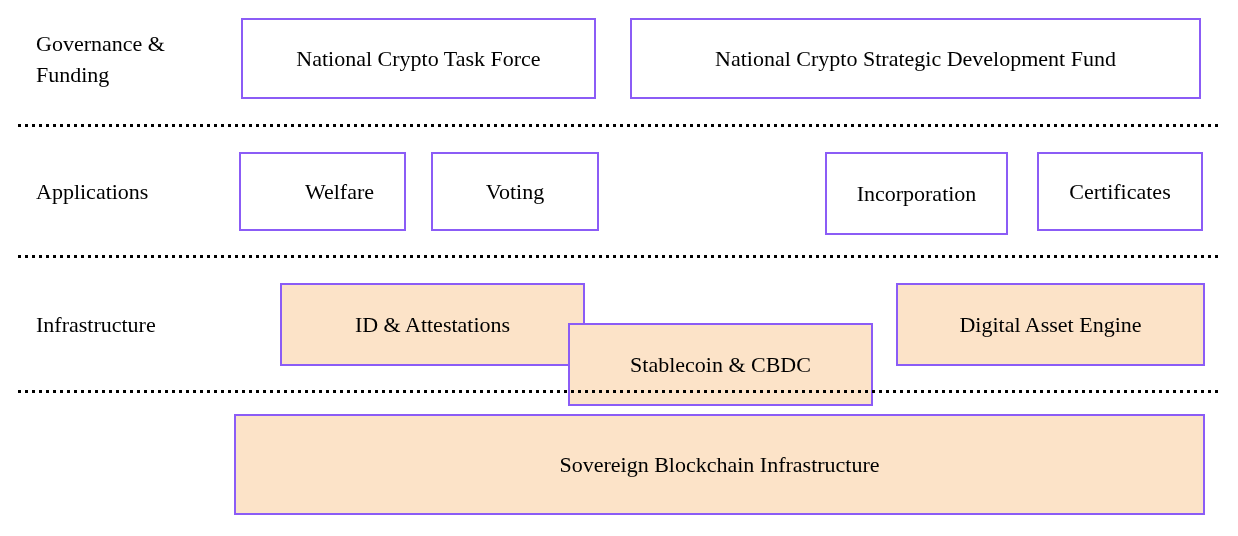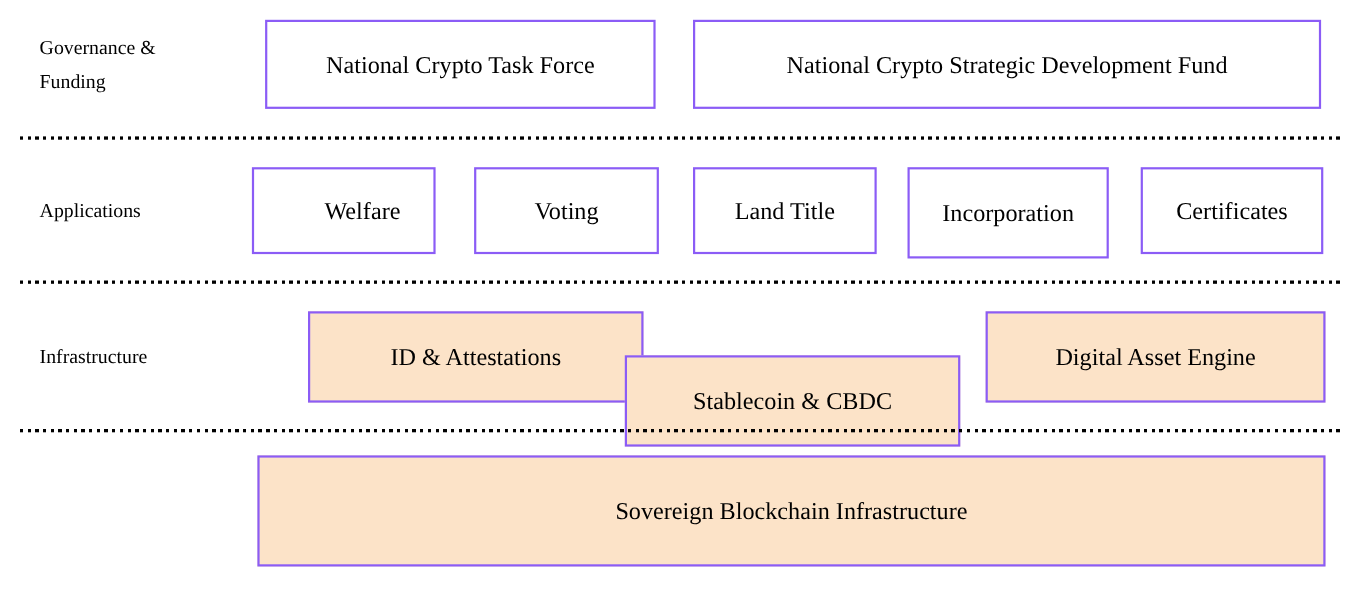--- a/index.html
+++ b/index.html
@@ -14,21 +14,21 @@
     background: #ffffff;
     font-family: "Liberation Serif", "DejaVu Serif", serif;
     color: #000000;
     overflow: hidden;
   }
   .row-label {
     position: absolute;
     left: 36px;
     display: flex;
     align-items: center;
-    font-size: 18px;
+    font-size: 22px;
     line-height: 31px;
     white-space: pre-line;
     color: #000000;
   }
   .box {
     position: absolute;
     box-sizing: border-box;
     border: 2px solid #8b5cf6;
     background: #ffffff;
     display: flex;
@@ -54,23 +54,22 @@
 <div class="canvas">
 
   <div class="row-label" style="top:18px; height:81px;">Governance &amp;
 Funding</div>
   <div class="box" style="left:241px; top:18px; width:355px; height:81px;">National Crypto Task Force</div>
   <div class="box" style="left:630px; top:18px; width:571px; height:81px;">National Crypto Strategic Development Fund</div>
 
   <div class="divider" style="top:124px;"></div>
 
   <div class="row-label" style="top:152px; height:79px;">Applications</div>
-  <div class="box" style="left:229px; top:152px; width:167px; height:79px;padding-left:42px;">Welfare</div>
+  <div class="box" style="left:239px; top:152px; width:167px; height:79px;padding-left:42px;">Welfare</div>
   <div class="box" style="left:431px; top:152px; width:168px; height:79px;">Voting</div>
-  <div class="box" style="left:630px; top:152px; width:167px; height:79px;">Land Title</div>
   <div class="box" style="left:825px; top:152px; width:183px; height:83px;">Incorporation</div>
   <div class="box" style="left:1037px; top:152px; width:166px; height:79px;">Certificates</div>
 
   <div class="divider" style="top:255px;"></div>
 
   <div class="row-label" style="top:283px; height:83px;">Infrastructure</div>
   <div class="box" style="left: 240px; top: 283px; width: 305px; height: 83px; background: rgb(252, 227, 200); margin-left: 40px;">ID &amp; Attestations</div>
   <div class="box" style="left: 568px; top: 283px; width: 305px; height: 83px; background: rgb(252, 227, 200); margin-top: 40px;">Stablecoin &amp; CBDC</div>
   <div class="box" style="left: 896px; top: 283px; width: 309px; height: 83px; background: rgb(252, 227, 200);">Digital Asset Engine</div>
 

